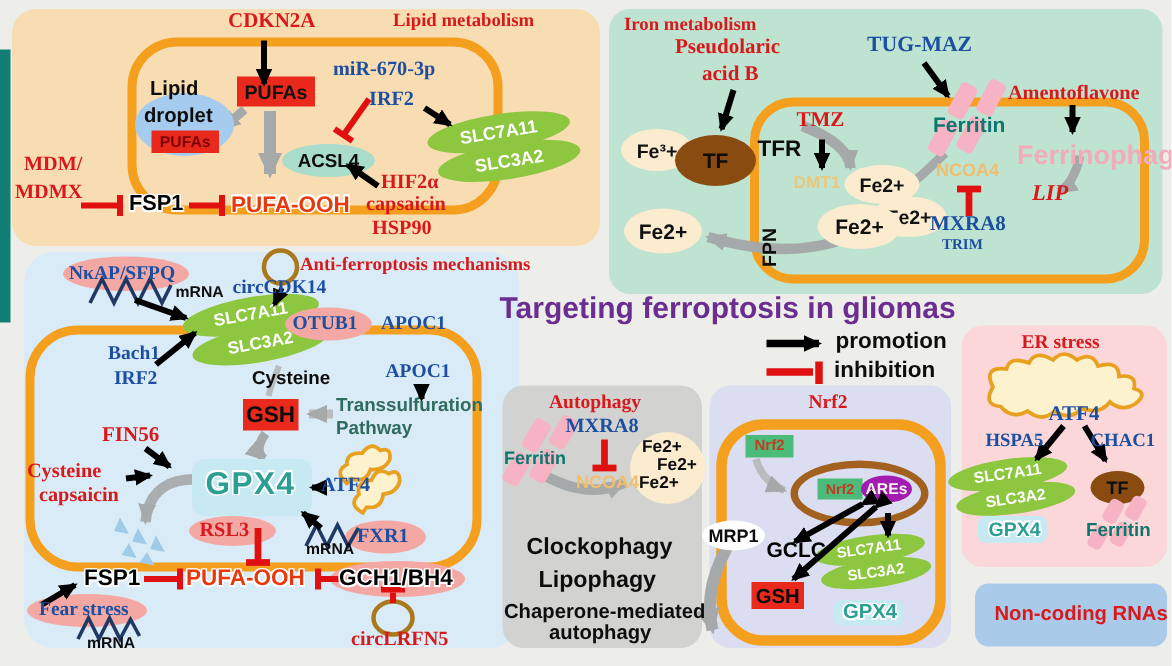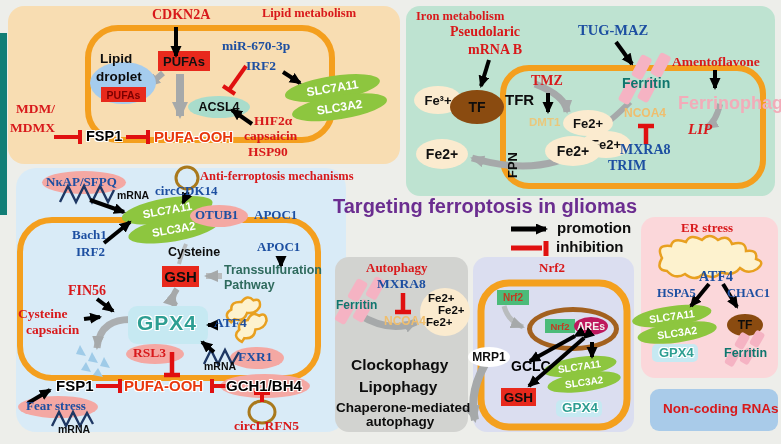--- a/index.html
+++ b/index.html
@@ -96,21 +96,21 @@
   <div class="pinkell" style="left:126px;top:344px;width:58px;height:20px"></div>
   <div class="pinkell" style="left:230px;top:347px;width:54px;height:22px"></div>
   <div class="pinkell" style="left:220px;top:374px;width:90px;height:24px"></div>
   <div class="pinkell" style="left:18px;top:396px;width:80px;height:22px"></div>
 
   <div class="fe" style="left:420px;top:288px;width:50px;height:48px"></div>
 
   <div class="shape cbox" style="left:497px;top:290px;width:32px;height:15px;background:#4CBB79;color:#C23B22;font-weight:bold;font-size:10px">Nrf2</div>
   <div class="shape ell" style="left:527px;top:307px;width:92px;height:44px;border:5px solid #A3611F;background:transparent;box-sizing:border-box"></div>
   <div class="shape cbox" style="left:545px;top:319px;width:30px;height:14px;background:#4CBB79;color:#C23B22;font-weight:bold;font-size:9.5px">Nrf2</div>
-  <div class="shape ell cbox" style="left:574px;top:317px;width:34px;height:18px;background:#be185d;color:#F3F0ED;font-weight:bold;font-size:10.5px">AREs</div>
+  <div class="shape ell cbox" style="left:574px;top:317px;width:34px;height:18px;background:#a21caf;color:#F3F0ED;font-weight:bold;font-size:10.5px">AREs</div>
   <div class="shape ell cbox" style="left:468px;top:347px;width:42px;height:20px;background:#ffffff;color:#0d0d0d;font-weight:bold;font-size:12px">MRP1</div>
   <div class="slc" style="left:541px;top:357px;transform:rotate(-8deg)">
     <div class="e" style="width:74px;height:19px;font-size:10px">SLC7A11</div>
     <div class="e" style="width:74px;height:19px;font-size:10px;margin-top:-3px;margin-left:5px">SLC3A2</div>
   </div>
   <div class="shape cbox" style="left:501px;top:388px;width:35px;height:18px;background:#E8291C;color:#0d0d0d;font-weight:bold;font-size:13.5px">GSH</div>
   <div class="shape cbox" style="left:556px;top:400px;width:46px;height:17px;background:#C6E9F2;border-radius:5px"></div>
 
   <div class="slc" style="left:630px;top:306px;transform:rotate(-8deg)">
     <div class="e" style="width:80px;height:20px;font-size:10.5px">SLC7A11</div>
@@ -238,33 +238,33 @@
   <div class="lbl red serif" style="left:254px;top:114px;font-size:13.5px">HIF2α</div>
   <div class="lbl red serif" style="left:244px;top:129px;font-size:13.5px">capsaicin</div>
   <div class="lbl red serif" style="left:248px;top:145px;font-size:13.5px">HSP90</div>
   <div class="lbl red serif" style="left:16px;top:102px;font-size:13.5px">MDM/</div>
   <div class="lbl red serif" style="left:10px;top:121px;font-size:13.5px">MDMX</div>
   <div class="lbl greenG wout" style="left:86px;top:129px;font-size:14.5px">FSP1</div>
   <div class="lbl orangeR wout" style="left:154px;top:129px;font-size:15px">PUFA-OOH</div>
 
   <div class="lbl red serif" style="left:416px;top:10px;font-size:12.5px">Iron metabolism</div>
   <div class="lbl red serif" style="left:450px;top:25px;font-size:14px">Pseudolaric</div>
-  <div class="lbl red serif" style="left:468px;top:43px;font-size:14px">mRNA B</div>
+  <div class="lbl red serif" style="left:468px;top:43px;font-size:14px">acid B</div>
   <div class="lbl blue serif" style="left:578px;top:23px;font-size:14.5px">TUG-MAZ</div>
   <div class="lbl red serif" style="left:672px;top:55px;font-size:13.5px">Amentoflavone</div>
   <div class="lbl blk" style="left:505px;top:92px;font-size:15px">TFR</div>
   <div class="lbl red serif" style="left:531px;top:74px;font-size:14px">TMZ</div>
   <div class="lbl" style="left:529px;top:117px;font-size:11.5px;color:#E9C87D">DMT1</div>
   <div class="lbl blk" style="left:494px;top:144px;font-size:13px;transform:rotate(-90deg);transform-origin:left top;left:506px;top:178px">FPN</div>
   <div class="lbl teal" style="left:622px;top:76px;font-size:14px">Ferritin</div>
   <div class="lbl tan" style="left:624px;top:107px;font-size:12px">NCOA4</div>
   <div class="lbl pinkc" style="left:678px;top:94px;font-size:18px">Ferrinophagy</div>
   <div class="lbl red" style="left:688px;top:122px;font-size:15px;font-style:italic;font-family:'Liberation Serif',serif">LIP</div>
   <div class="lbl blue serif" style="left:620px;top:143px;font-size:14px">MXRA8</div>
-  <div class="lbl blue serif" style="left:608px;top:159px;font-size:14px">TRIM</div>
+  <div class="lbl blue serif" style="left:628px;top:159px;font-size:10px">TRIM</div>
 
   <div class="lbl red serif" style="left:200px;top:170px;font-size:12.5px">Anti-ferroptosis mechanisms</div>
   <div class="lbl blue serif" style="left:46px;top:175px;font-size:13px">NκAP/SFPQ</div>
   <div class="lbl blk" style="left:117px;top:190px;font-size:10.5px">mRNA</div>
   <div class="lbl blue serif" style="left:155px;top:184px;font-size:13px">circCDK14</div>
   <div class="lbl blue serif" style="left:195px;top:208px;font-size:13px">OTUB1</div>
   <div class="lbl blue serif" style="left:254px;top:208px;font-size:13px">APOC1</div>
   <div class="lbl blue serif" style="left:72px;top:228px;font-size:13px">Bach1</div>
   <div class="lbl blue serif" style="left:76px;top:245px;font-size:13px">IRF2</div>
   <div class="lbl blk" style="left:168px;top:246px;font-size:12.5px">Cysteine</div>

